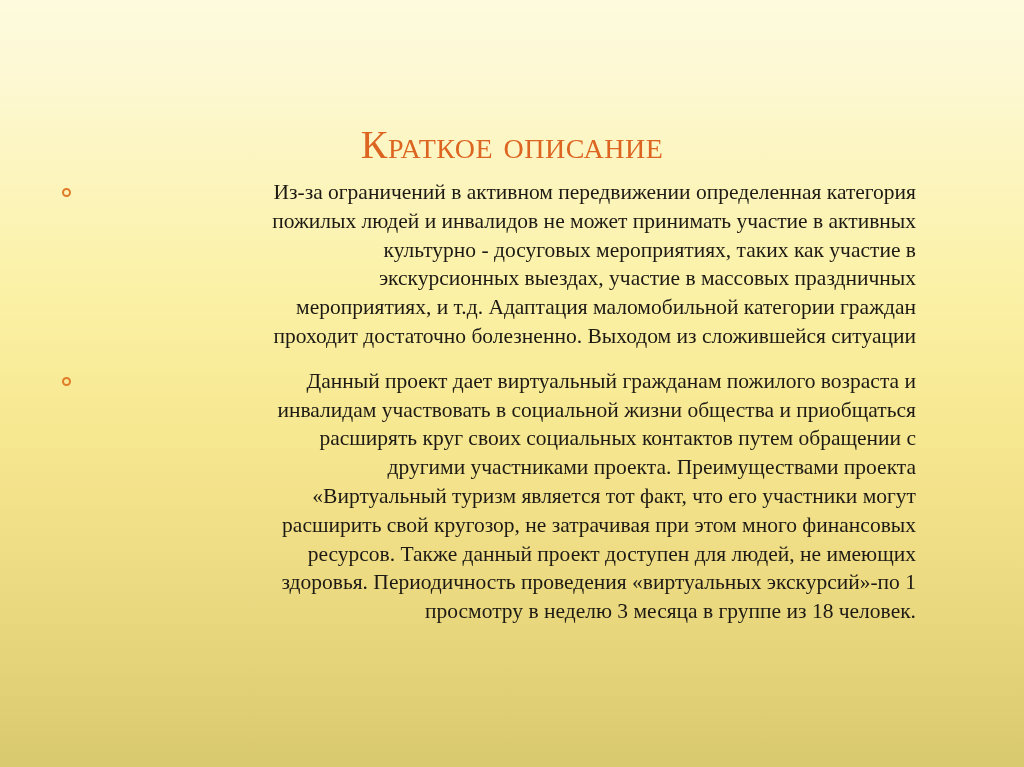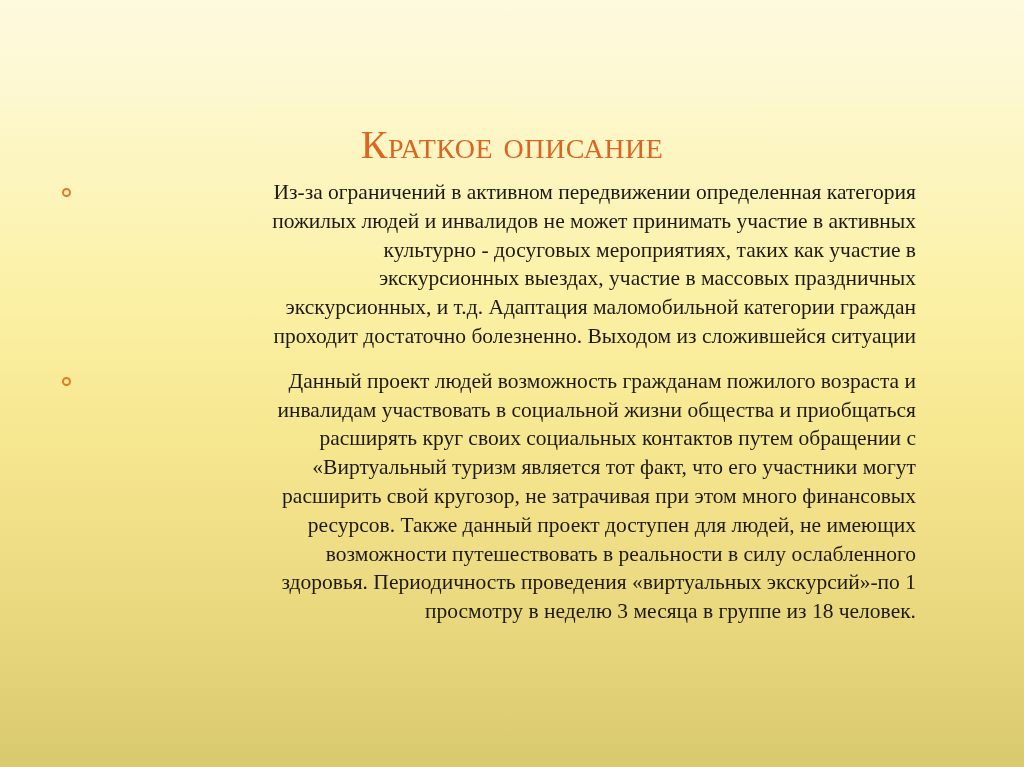--- a/index.html
+++ b/index.html
@@ -96,35 +96,35 @@
 
   <ul id="body-list">
 
     <li class="bullet-item">
       <span class="bullet-marker"></span>
       <span class="para-lines">
         <span class="ln">Из-за ограничений в активном передвижении определенная категория</span>
         <span class="ln">пожилых людей и инвалидов не может принимать участие в активных</span>
         <span class="ln">культурно - досуговых мероприятиях, таких как участие в</span>
         <span class="ln">экскурсионных выездах, участие в массовых праздничных</span>
-        <span class="ln">экскурсионных, и т.д. Адаптация маломобильной категории граждан</span>
+        <span class="ln">мероприятиях, и т.д. Адаптация маломобильной категории граждан</span>
         <span class="ln">проходит достаточно болезненно. Выходом из сложившейся ситуации</span>
       </span>
     </li>
 
     <li class="bullet-item">
       <span class="bullet-marker"></span>
       <span class="para-lines">
-        <span class="ln">Данный проект людей возможность гражданам пожилого возраста и</span>
+        <span class="ln">Данный проект дает виртуальный гражданам пожилого возраста и</span>
         <span class="ln">инвалидам участвовать в социальной жизни общества и приобщаться</span>
         <span class="ln">расширять круг своих социальных контактов путем обращении с</span>
+        <span class="ln">другими участниками проекта. Преимуществами проекта</span>
         <span class="ln">«Виртуальный туризм является тот факт, что его участники могут</span>
         <span class="ln">расширить свой кругозор, не затрачивая при этом много финансовых</span>
         <span class="ln">ресурсов. Также данный проект доступен для людей, не имеющих</span>
-        <span class="ln">возможности путешествовать в реальности в силу ослабленного</span>
         <span class="ln">здоровья. Периодичность проведения «виртуальных экскурсий»-по 1</span>
         <span class="ln">просмотру в неделю 3 месяца в группе из 18 человек.</span>
       </span>
     </li>
 
   </ul>
 
 </div>
 
 </body></html>

